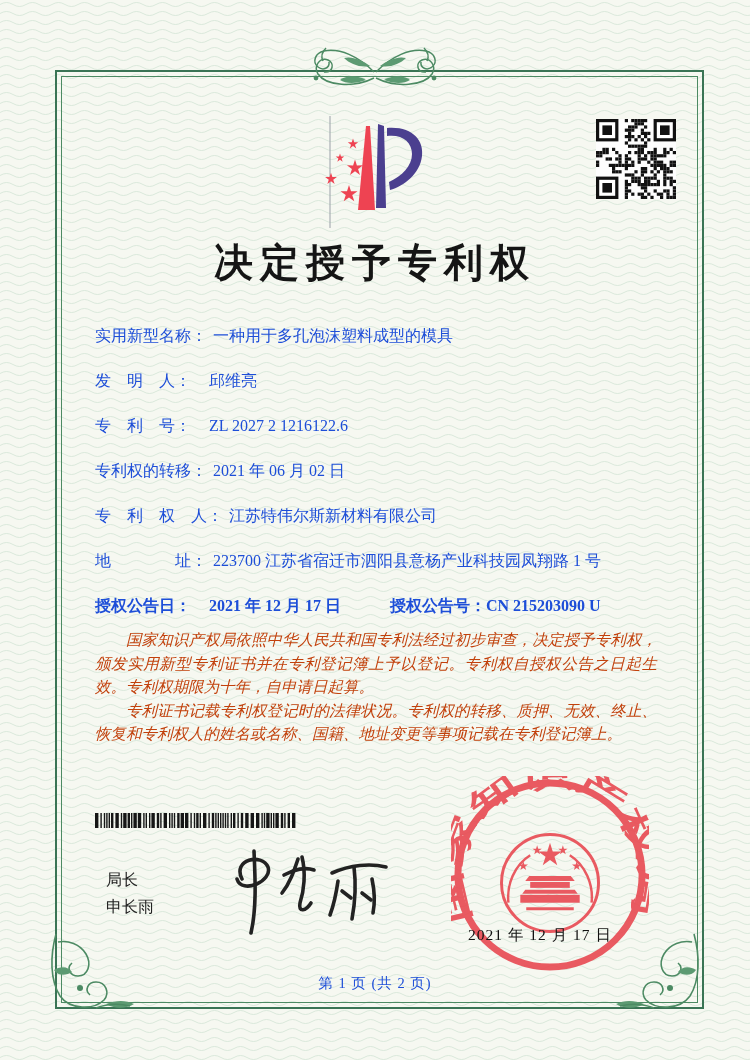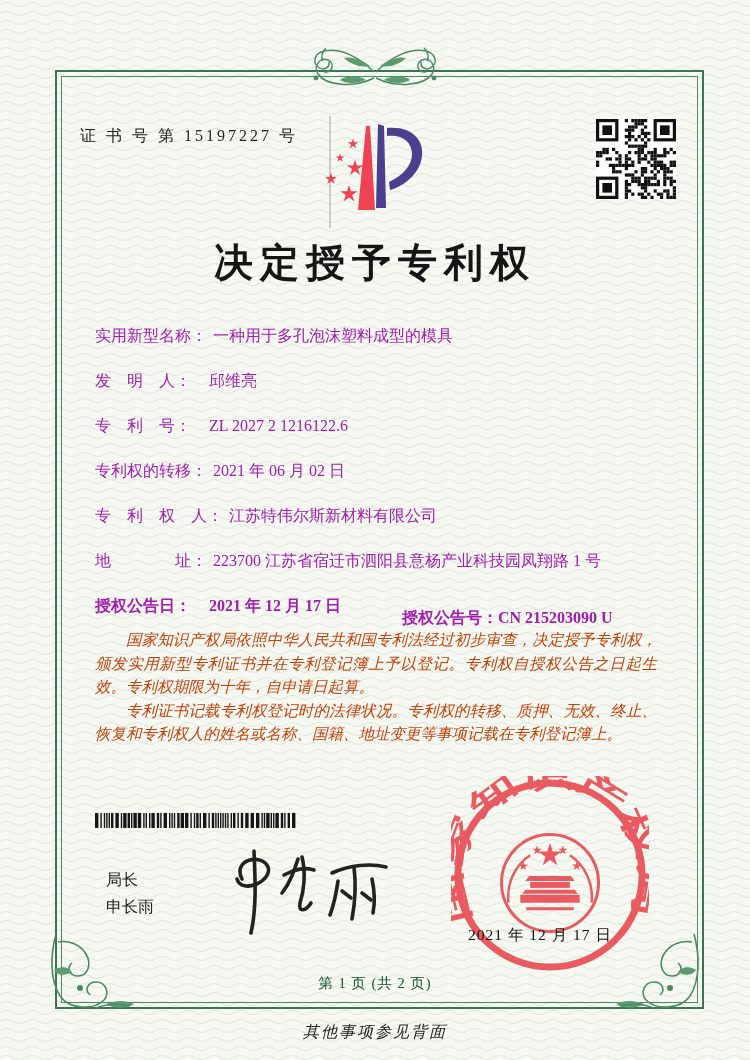--- a/index.html
+++ b/index.html
@@ -33,45 +33,45 @@
     position:absolute;left:80px;top:126px;
     font-size:16px;letter-spacing:3px;color:#222;
   }
   .logo{position:absolute;left:300px;top:112px;}
   .qr{position:absolute;left:596px;top:119px;width:80px;height:80px;}
   .title{
     position:absolute;left:0;top:236px;width:750px;
     text-align:center;font-size:39px;font-weight:600;
     letter-spacing:7px;color:#151515;
   }
-  .field-row{position:absolute;left:95px;font-size:16px;white-space:nowrap;color:#a21caf;}
+  .field-row{position:absolute;left:95px;font-size:16px;white-space:nowrap;color:#1d4ed8;}
   .field-row .label{display:inline-block;min-width:108px;}
   .field-row .value{margin-left:6px;}
   .row-0{top:326px;} .row-1{top:371px;} .row-2{top:416px;}
   .row-3{top:461px;} .row-4{top:506px;} .row-5{top:551px;}
   .row-grant{top:596px;font-weight:bold;}
-  .grant-no{position:absolute;left:295px;top:12px;white-space:nowrap;margin-left:12px;}
+  .grant-no{position:absolute;left:295px;top:0;white-space:nowrap;}
   .row-grant{width:600px;}
   .paragraphs{
     position:absolute;left:95px;top:628px;width:562px;
     font-size:15.5px;line-height:23.5px;text-align:justify;
     font-style:italic;color:#c2410c;
   }
   .paragraphs p{margin:0;text-indent:2em;}
   .barcode{position:absolute;left:95px;top:813px;width:202px;height:16px;}
   .official{position:absolute;left:106px;top:866px;font-size:16px;line-height:27px;color:#222;}
   .signature{position:absolute;left:212px;top:845px;}
   .seal{position:absolute;left:451px;top:776px;width:198px;height:198px;}
   .seal-date{
     position:absolute;left:468px;top:925px;font-size:15.5px;color:#111;
     letter-spacing:1px;white-space:nowrap;z-index:4;
   }
   .page-num{
     position:absolute;left:0;top:974px;width:750px;text-align:center;
-    font-size:14.5px;color:#14532d;letter-spacing:1px;
+    font-size:14.5px;color:#1d4ed8;letter-spacing:1px;
   }
   .back-note{
     position:absolute;left:0;top:1022px;width:750px;text-align:center;
     font-size:16px;font-style:italic;color:#1d1d1d;letter-spacing:2px;
   }
 </style>
 </head>
 <body>
 
 <div class="page">
@@ -120,21 +120,20 @@
       <path d="M12,12 C22,10 34,14 40,24 C46,34 42,46 32,46 C24,46 20,38 26,33"></path>
       <path d="M8,40 C14,36 22,36 26,42 C20,46 12,46 8,40 Z" fill="#5c9a72" stroke="none"></path>
       <path d="M60,74 C70,70 80,70 88,74 C80,79 68,79 60,74 Z" fill="#5c9a72" stroke="none"></path>
       <circle cx="34" cy="58" r="3" fill="#4c8a63" stroke="none"></circle>
       <path d="M50,78 C60,74 72,73 84,76"></path>
     </g>
   </svg>
 
   <div class="content">
 
-    <div class="cert-number">证 书 号 第 15197227 号</div>
 
     <svg class="logo" width="150" height="120" viewBox="0 0 150 120">
       <defs>
         <path id="star" d="M0,-10 L2.23,-3.07 L9.51,-3.09 L3.61,1.17 L5.88,8.09 L0,3.8 L-5.88,8.09 L-3.61,1.17 L-9.51,-3.09 L-2.23,-3.07 Z"></path>
       </defs>
       <line x1="30" y1="4" x2="30" y2="116" stroke="#9aa0a8" stroke-width="1"></line>
       <g fill="#ee4352">
         <use href="#star" transform="translate(53,32) scale(0.55)"></use>
         <use href="#star" transform="translate(40,46) scale(0.45)"></use>
         <use href="#star" transform="translate(55,56) scale(0.85)"></use>
@@ -488,16 +487,15 @@
             <rect x="-30" y="20" width="60" height="8"></rect>
           </g>
           <path d="M-42,28 C-44,10 -36,-10 -20,-20 M42,28 C44,10 36,-10 20,-20" fill="none" stroke-width="2.5"></path>
           <path d="M-24,34 h48" fill="none" stroke-width="3"></path>
         </g>
       </g>
     </svg>
     <div class="seal-date">2021 年 12 月 17 日</div>
 
     <div class="page-num">第 1 页 (共 2 页)</div>
-    <div class="back-note">其他事项参见背面</div>
 
   </div>
 </div>
 
 </body></html>

